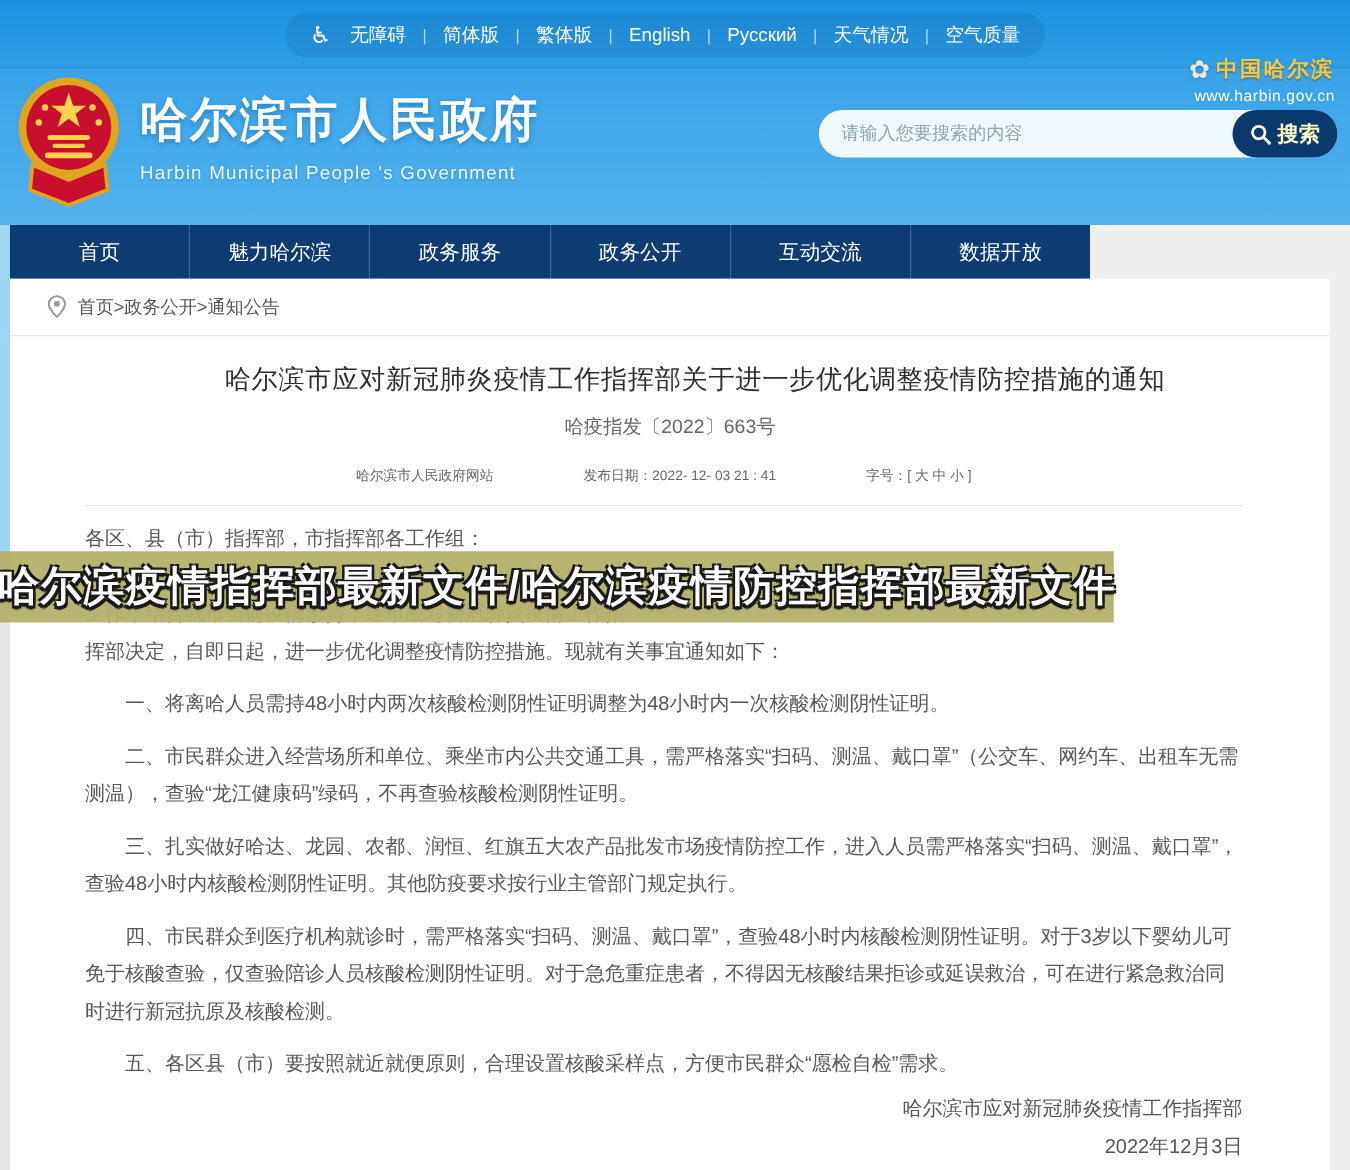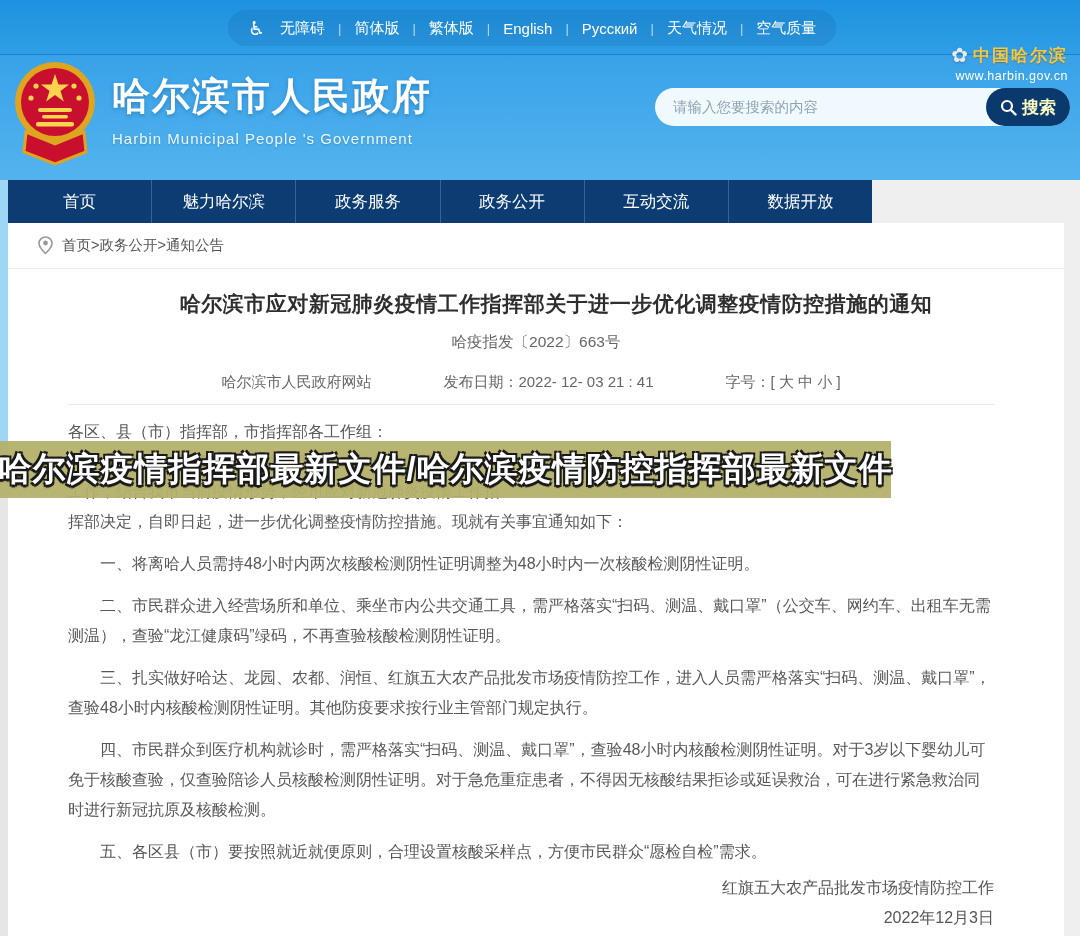--- a/index.html
+++ b/index.html
@@ -55,25 +55,25 @@
   .strip-blue { position:absolute; left:0; top:180px; width:8px; height:277px; background:#9ed7f3; }
   .strip-gray { position:absolute; left:0; top:457px; width:8px; height:479px; background:#e6e6e6; }
 
   
   .card { position:absolute; left:8px; top:223px; width:1056px; height:713px; background:#fff; }
 
   .breadcrumb { height:46px; display:flex; align-items:center; gap:9px; padding-left:30px;
                 border-bottom:1px solid #ececec; color:#555; font-size:14.5px; }
   .pin-icon { width:15px; height:19px; }
 
-  .doc-title { margin-top:20px; text-align:center; font-size:21px; font-weight:700;
+  .doc-title { margin-top:20px; text-align:center; font-size:21px; font-weight:400;
                color:#2e2e2e; line-height:30px; letter-spacing:.5px;margin-left:40px; }
   .doc-number { margin-top:12px; text-align:center; font-size:15.5px; color:#666; line-height:22px; }
   .meta-row { margin:18px 70px 0 60px; padding-bottom:12px; border-bottom:1px solid #e8e8e8;
-              display:flex; justify-content:center; gap:72px; font-size:15px; color:#666;
+              display:flex; justify-content:center; gap:72px; font-size:11px; color:#666;
               line-height:21px; }
   .meta-item { white-space:nowrap; }
   .fontsize-opts { cursor:pointer; }
 
   .body-text { margin:12px 70px 0 60px; font-size:16px; color:#585858; line-height:30px; }
   .body-text p.indent { text-indent:2em; margin-top:12px; }
   .salutation, .intro-line { margin:0; }
   .signature { margin-top:6px; text-align:right; font-size:16px; color:#555; line-height:30px; }
 
   
@@ -184,21 +184,21 @@
       <p class="salutation">各区、县（市）指挥部，市指挥部各工作组：</p>
       <p class="intro-line">为深入贯彻落实国务院联防联控机制进一步优化疫情防控二十条措施要求，科学精准做好疫情防控</p>
       <p class="intro-line">工作，结合我市当前疫情形势，经市应对新冠肺炎疫情工作指</p>
       <p class="intro-line">挥部决定，自即日起，进一步优化调整疫情防控措施。现就有关事宜通知如下：</p>
       <p class="indent">一、将离哈人员需持48小时内两次核酸检测阴性证明调整为48小时内一次核酸检测阴性证明。</p>
       <p class="indent">二、市民群众进入经营场所和单位、乘坐市内公共交通工具，需严格落实“扫码、测温、戴口罩”（公交车、网约车、出租车无需测温），查验“龙江健康码”绿码，不再查验核酸检测阴性证明。</p>
       <p class="indent">三、扎实做好哈达、龙园、农都、润恒、红旗五大农产品批发市场疫情防控工作，进入人员需严格落实“扫码、测温、戴口罩”，查验48小时内核酸检测阴性证明。其他防疫要求按行业主管部门规定执行。</p>
       <p class="indent">四、市民群众到医疗机构就诊时，需严格落实“扫码、测温、戴口罩”，查验48小时内核酸检测阴性证明。对于3岁以下婴幼儿可免于核酸查验，仅查验陪诊人员核酸检测阴性证明。对于急危重症患者，不得因无核酸结果拒诊或延误救治，可在进行紧急救治同时进行新冠抗原及核酸检测。</p>
       <p class="indent">五、各区县（市）要按照就近就便原则，合理设置核酸采样点，方便市民群众“愿检自检”需求。</p>
       <div class="signature">
-        <div>红旗五大农产品批发市场疫情防控工作</div>
+        <div>哈尔滨市应对新冠肺炎疫情工作指挥部</div>
         <div>2022年12月3日</div>
       </div>
     </div>
   </div>
 
   <div class="overlay-banner">
     <span>哈尔滨疫情指挥部最新文件/哈尔滨疫情防控指挥部最新文件</span>
   </div>
 
 </div>

